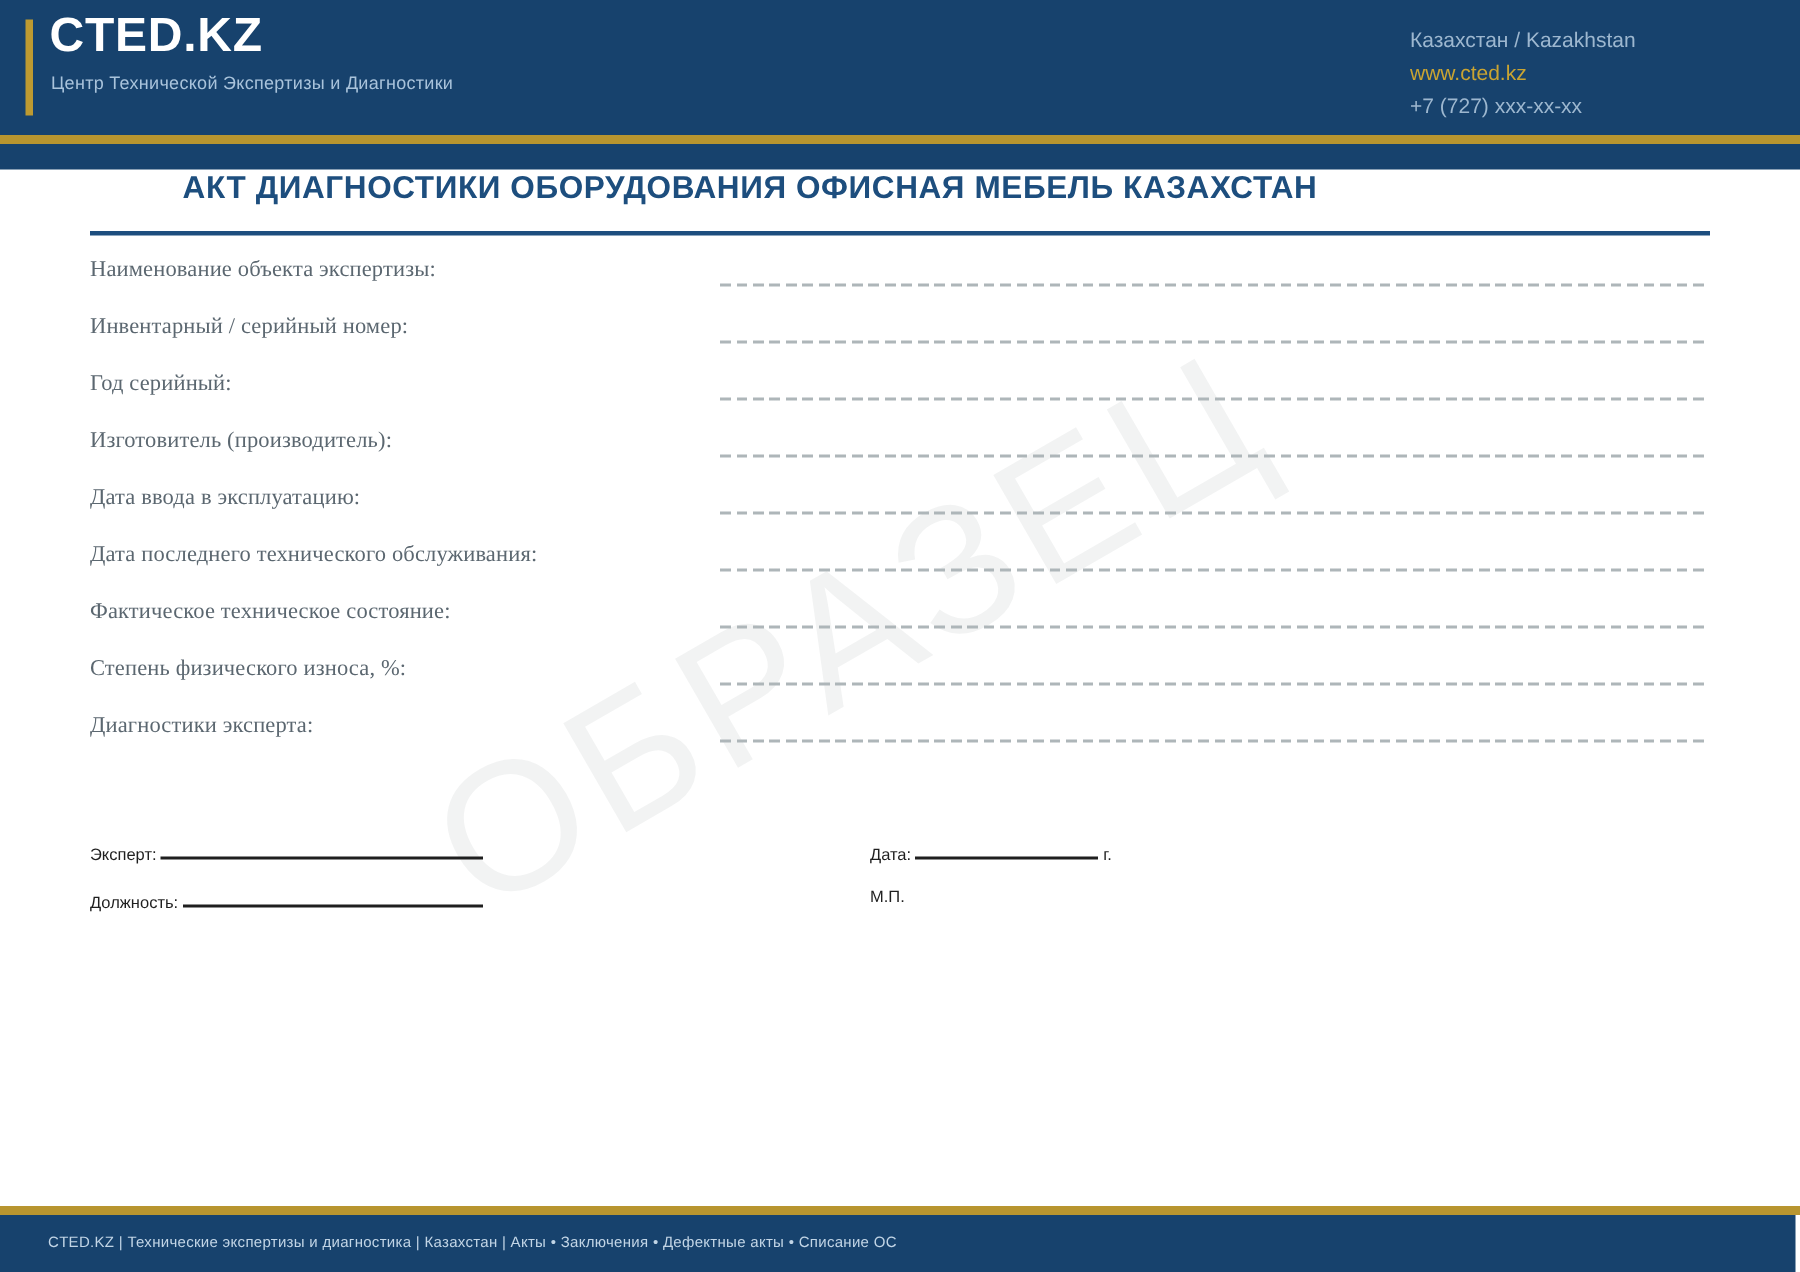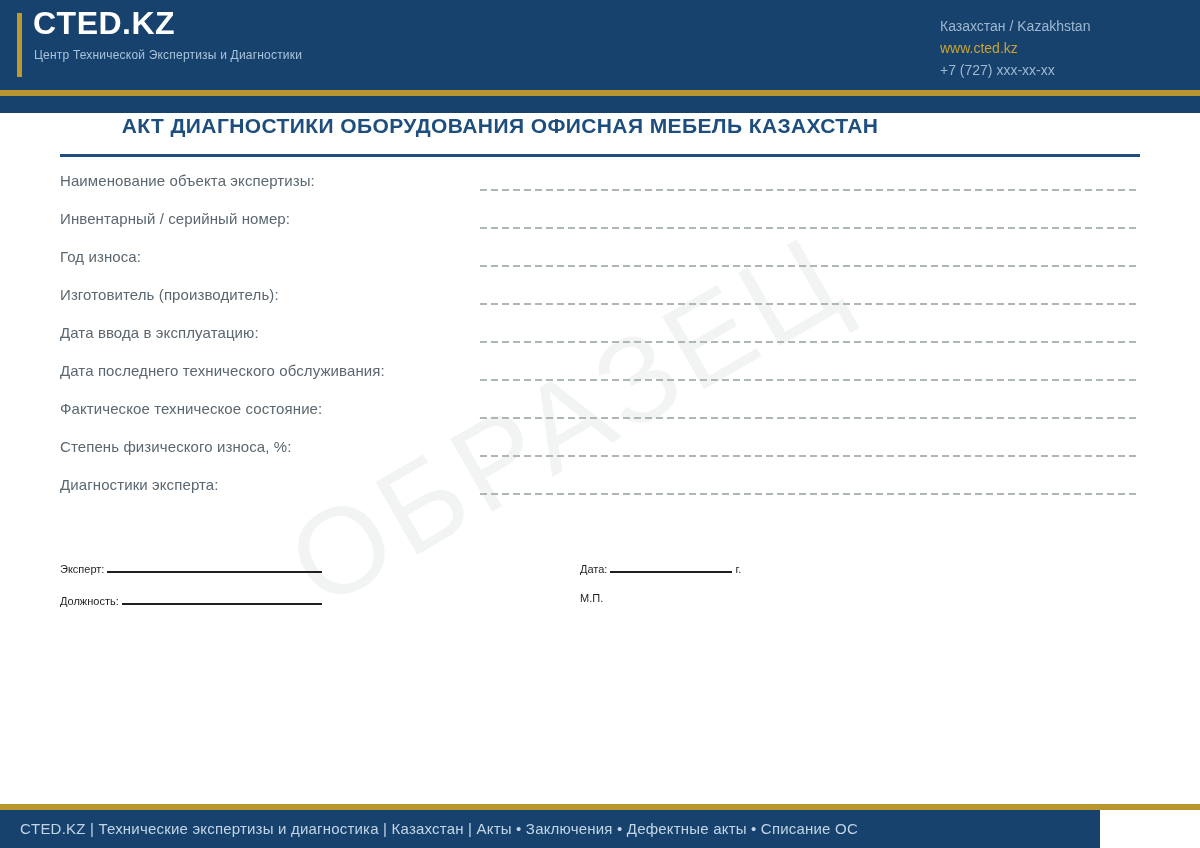--- a/index.html
+++ b/index.html
@@ -26,21 +26,21 @@
   .header-contact .website { color:#c9a432; cursor:pointer; text-decoration:none; display:block; }
 
   
   .doc-title {
     position:absolute; top:114px; left:0; width:1000px; text-align:center;
     font-size:21px; font-weight:bold; color:#1d4e7e; letter-spacing:0.4px;
   }
   .title-divider { position:absolute; top:154px; left:60px; width:1080px; height:3px; background:#1d4e7e; }
 
   
-  .form { position:absolute; top:168px; left:60px; width:1080px; }
+  .form { position:absolute; top:168px; left:60px; width:1080px;font-family:Liberation Serif, serif; }
   .form-row { position:relative; height:38px; }
   .field-label { position:absolute; left:0; top:4px; font-size:15px; color:#5b6770; letter-spacing:0.1px; }
   .field-blank {
     position:absolute; left:420px; right:0; top:21px; height:2px;
     background:repeating-linear-gradient(90deg,#aeb6b9 0 7px, transparent 7px 11px);
   }
 
   
   .signature { position:absolute; left:60px; top:560px; width:1080px; font-size:11px; color:#1f1f1f; }
   .sig-row { position:relative; height:32px; }
@@ -56,23 +56,23 @@
     position:absolute; left:567px; top:420px;
     transform:translate(-50%,-50%) rotate(-30deg);
     font-size:122px; font-weight:500; letter-spacing:6px;
     color:rgba(25,35,45,0.055); white-space:nowrap;
     pointer-events:none; user-select:none;
   }
 
   
   .footer-gold-rule { position:absolute; top:804px; left:0; width:1200px; height:6px; background:#b8952f; }
   .footer {
-    position:absolute; top:810px; left:0; width:1100px; height:38px;
-    background:#17426d; color:#c2d5e6; font-size:15px; line-height:37px;
-    padding-left:20px; letter-spacing:0.2px;
+    position:absolute; top:810px; left:0; width:1197px; height:38px;
+    background:#17426d; color:#c2d5e6; font-size:10px; line-height:37px;
+    padding-left:32px; letter-spacing:0.2px;
   }
 </style>
 </head>
 <body>
 
 <div class="page">
 
   <div class="header">
     <div class="brand-accent-bar"></div>
     <div class="brand-logo">CTED.KZ</div>
@@ -93,21 +93,21 @@
   <div class="form">
     <div class="form-row">
       <span class="field-label">Наименование объекта экспертизы:</span>
       <span class="field-blank"></span>
     </div>
     <div class="form-row">
       <span class="field-label">Инвентарный / серийный номер:</span>
       <span class="field-blank"></span>
     </div>
     <div class="form-row">
-      <span class="field-label">Год износа:</span>
+      <span class="field-label">Год серийный:</span>
       <span class="field-blank"></span>
     </div>
     <div class="form-row">
       <span class="field-label">Изготовитель (производитель):</span>
       <span class="field-blank"></span>
     </div>
     <div class="form-row">
       <span class="field-label">Дата ввода в эксплуатацию:</span>
       <span class="field-blank"></span>
     </div>

